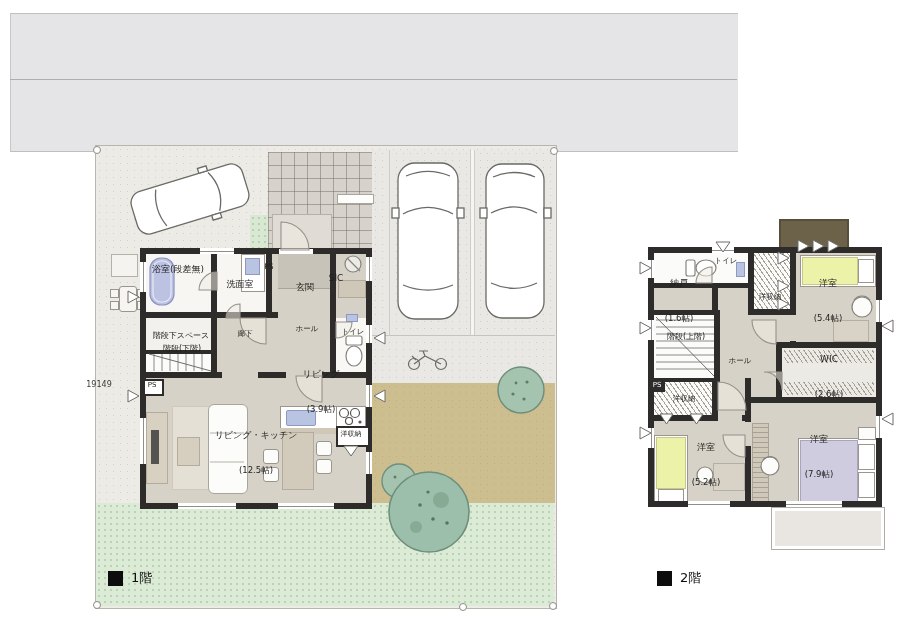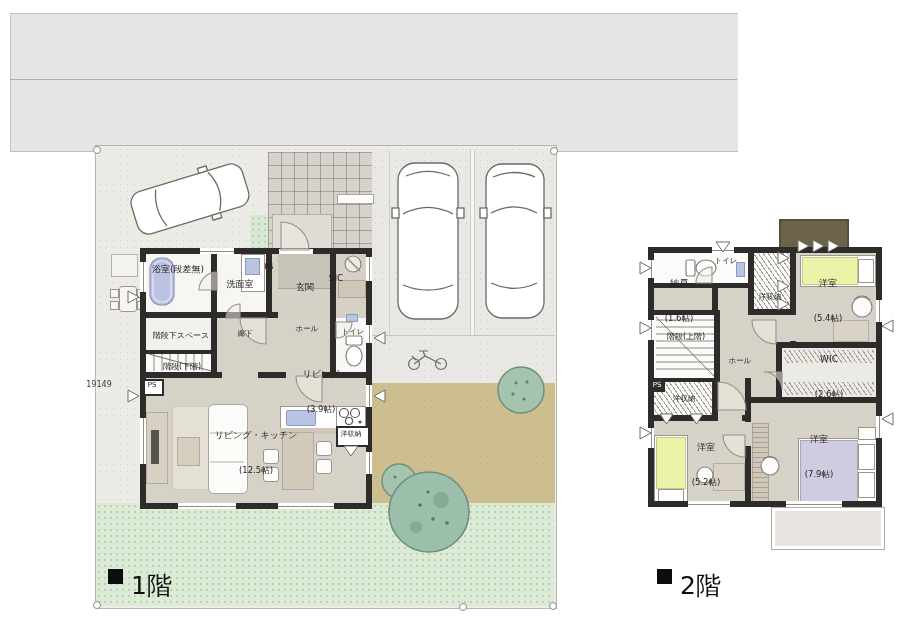--- a/index.html
+++ b/index.html
@@ -15,21 +15,21 @@
          background-position:center;background-repeat:no-repeat;}
   .room{position:absolute;z-index:12;}
   .fixt{position:absolute;z-index:14;}
   .lbl{position:absolute;transform:translate(-50%,-50%);text-align:center;font-size:9px;
        line-height:1.2;color:#1f1e1c;white-space:nowrap;z-index:40;}
   .lbl .ln{display:block;}
   .lbl .sz{font-size:8.5px;margin-top:24px;}
   .sm{font-size:7.5px;}
   .hatch45{background-image:repeating-linear-gradient(55deg,transparent 0 3px,#a6a096 3px 4px);}
   .hatch0{background-image:repeating-linear-gradient(0deg,transparent 0 4px,#a6a096 4px 5px);}
-  .caption{position:absolute;display:flex;align-items:flex-start;gap:8px;font-size:25px;
+  .caption{position:absolute;display:flex;align-items:center;gap:8px;font-size:13px;
            color:#0d0d0d;z-index:50;}
   .caption .sq{width:15px;height:15px;background:#0d0d0d;display:inline-block;}
   .dots{background-image:radial-gradient(rgba(140,135,120,.28) .7px,transparent .9px);
         background-size:7px 7px;}
   .gdots{background-image:radial-gradient(rgba(100,150,100,.30) .7px,transparent .9px);
          background-size:6px 6px;}
   svg{display:block;}
 </style>
 </head>
 <body>
@@ -354,21 +354,21 @@
     </div>
   <div class="lbl sm" style="left:307px;top:328px;">
       <span class="ln">ホール</span>
     </div>
   <div class="lbl sm" style="left:353px;top:331px;">
       <span class="ln">トイレ</span>
     </div>
   <div class="lbl" style="left:181px;top:336px;font-size:8px;">
       <span class="ln">階段下スペース</span>
     </div>
-  <div class="lbl" style="left:182px;top:367px;font-size:8px;text-align:right;">
+  <div class="lbl" style="left:182px;top:349px;font-size:8px;text-align:right;">
       <span class="ln">階段(下階)</span>
     </div>
   <div class="lbl sm" style="left:245px;top:333px;">
       <span class="ln">廊下</span>
     </div>
   <div class="lbl" style="left:321px;top:391px;">
       <span class="ln">リビング</span>
       <span class="ln sz">(3.9帖)</span>
     </div>
   <div class="lbl" style="left:256px;top:452px;">

